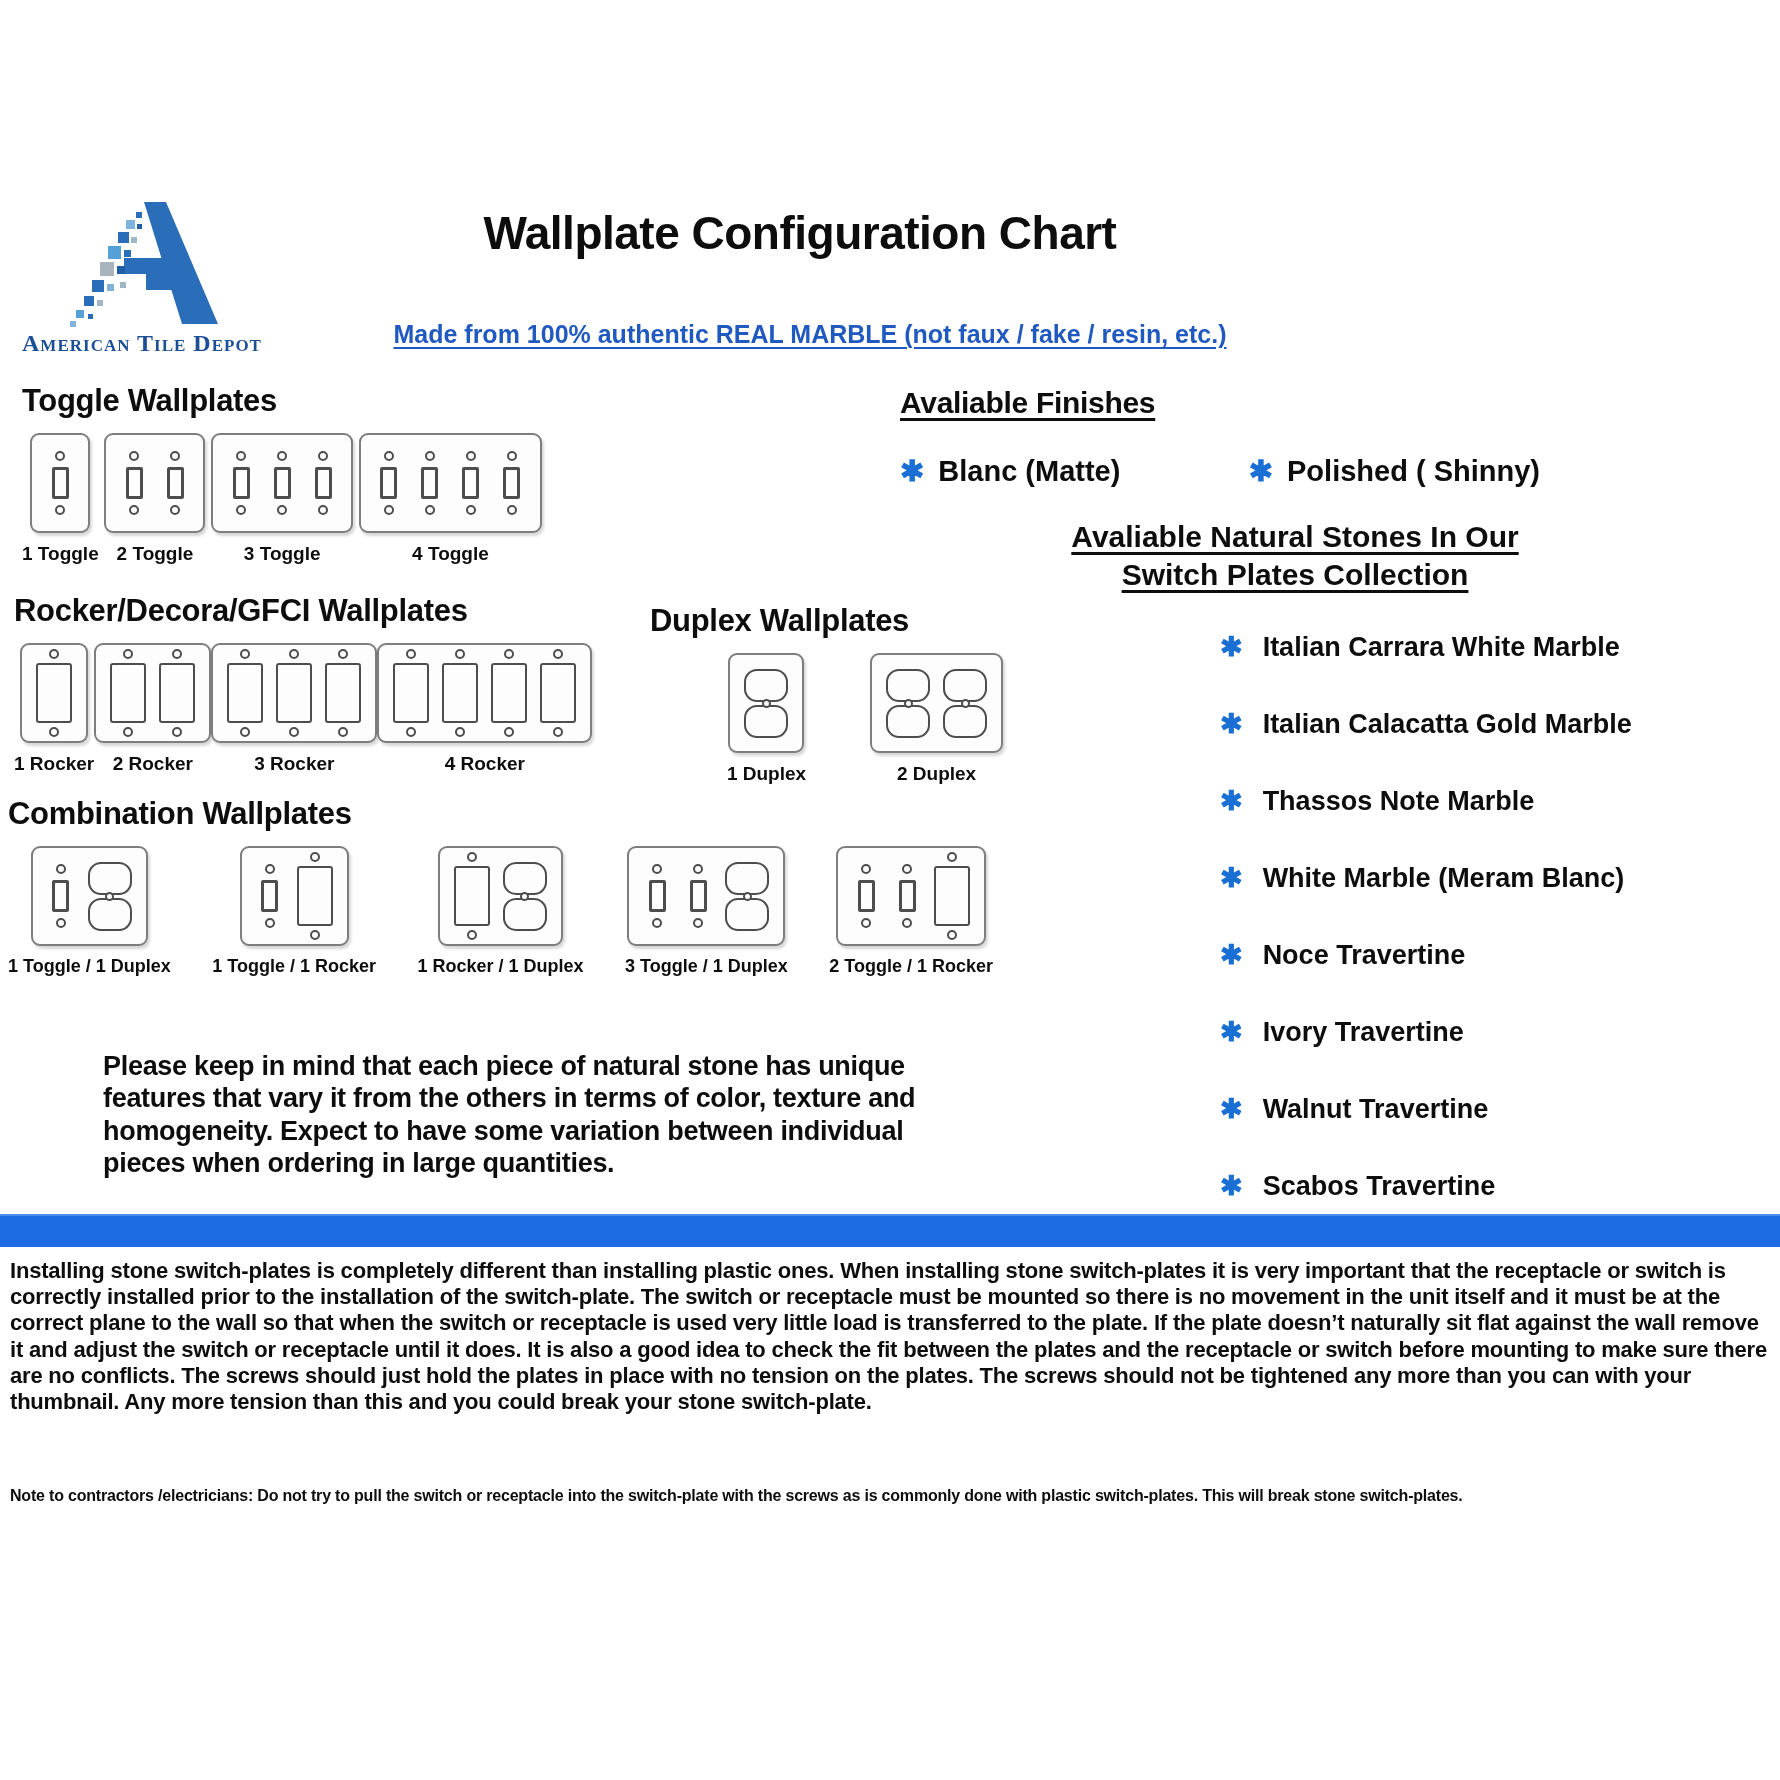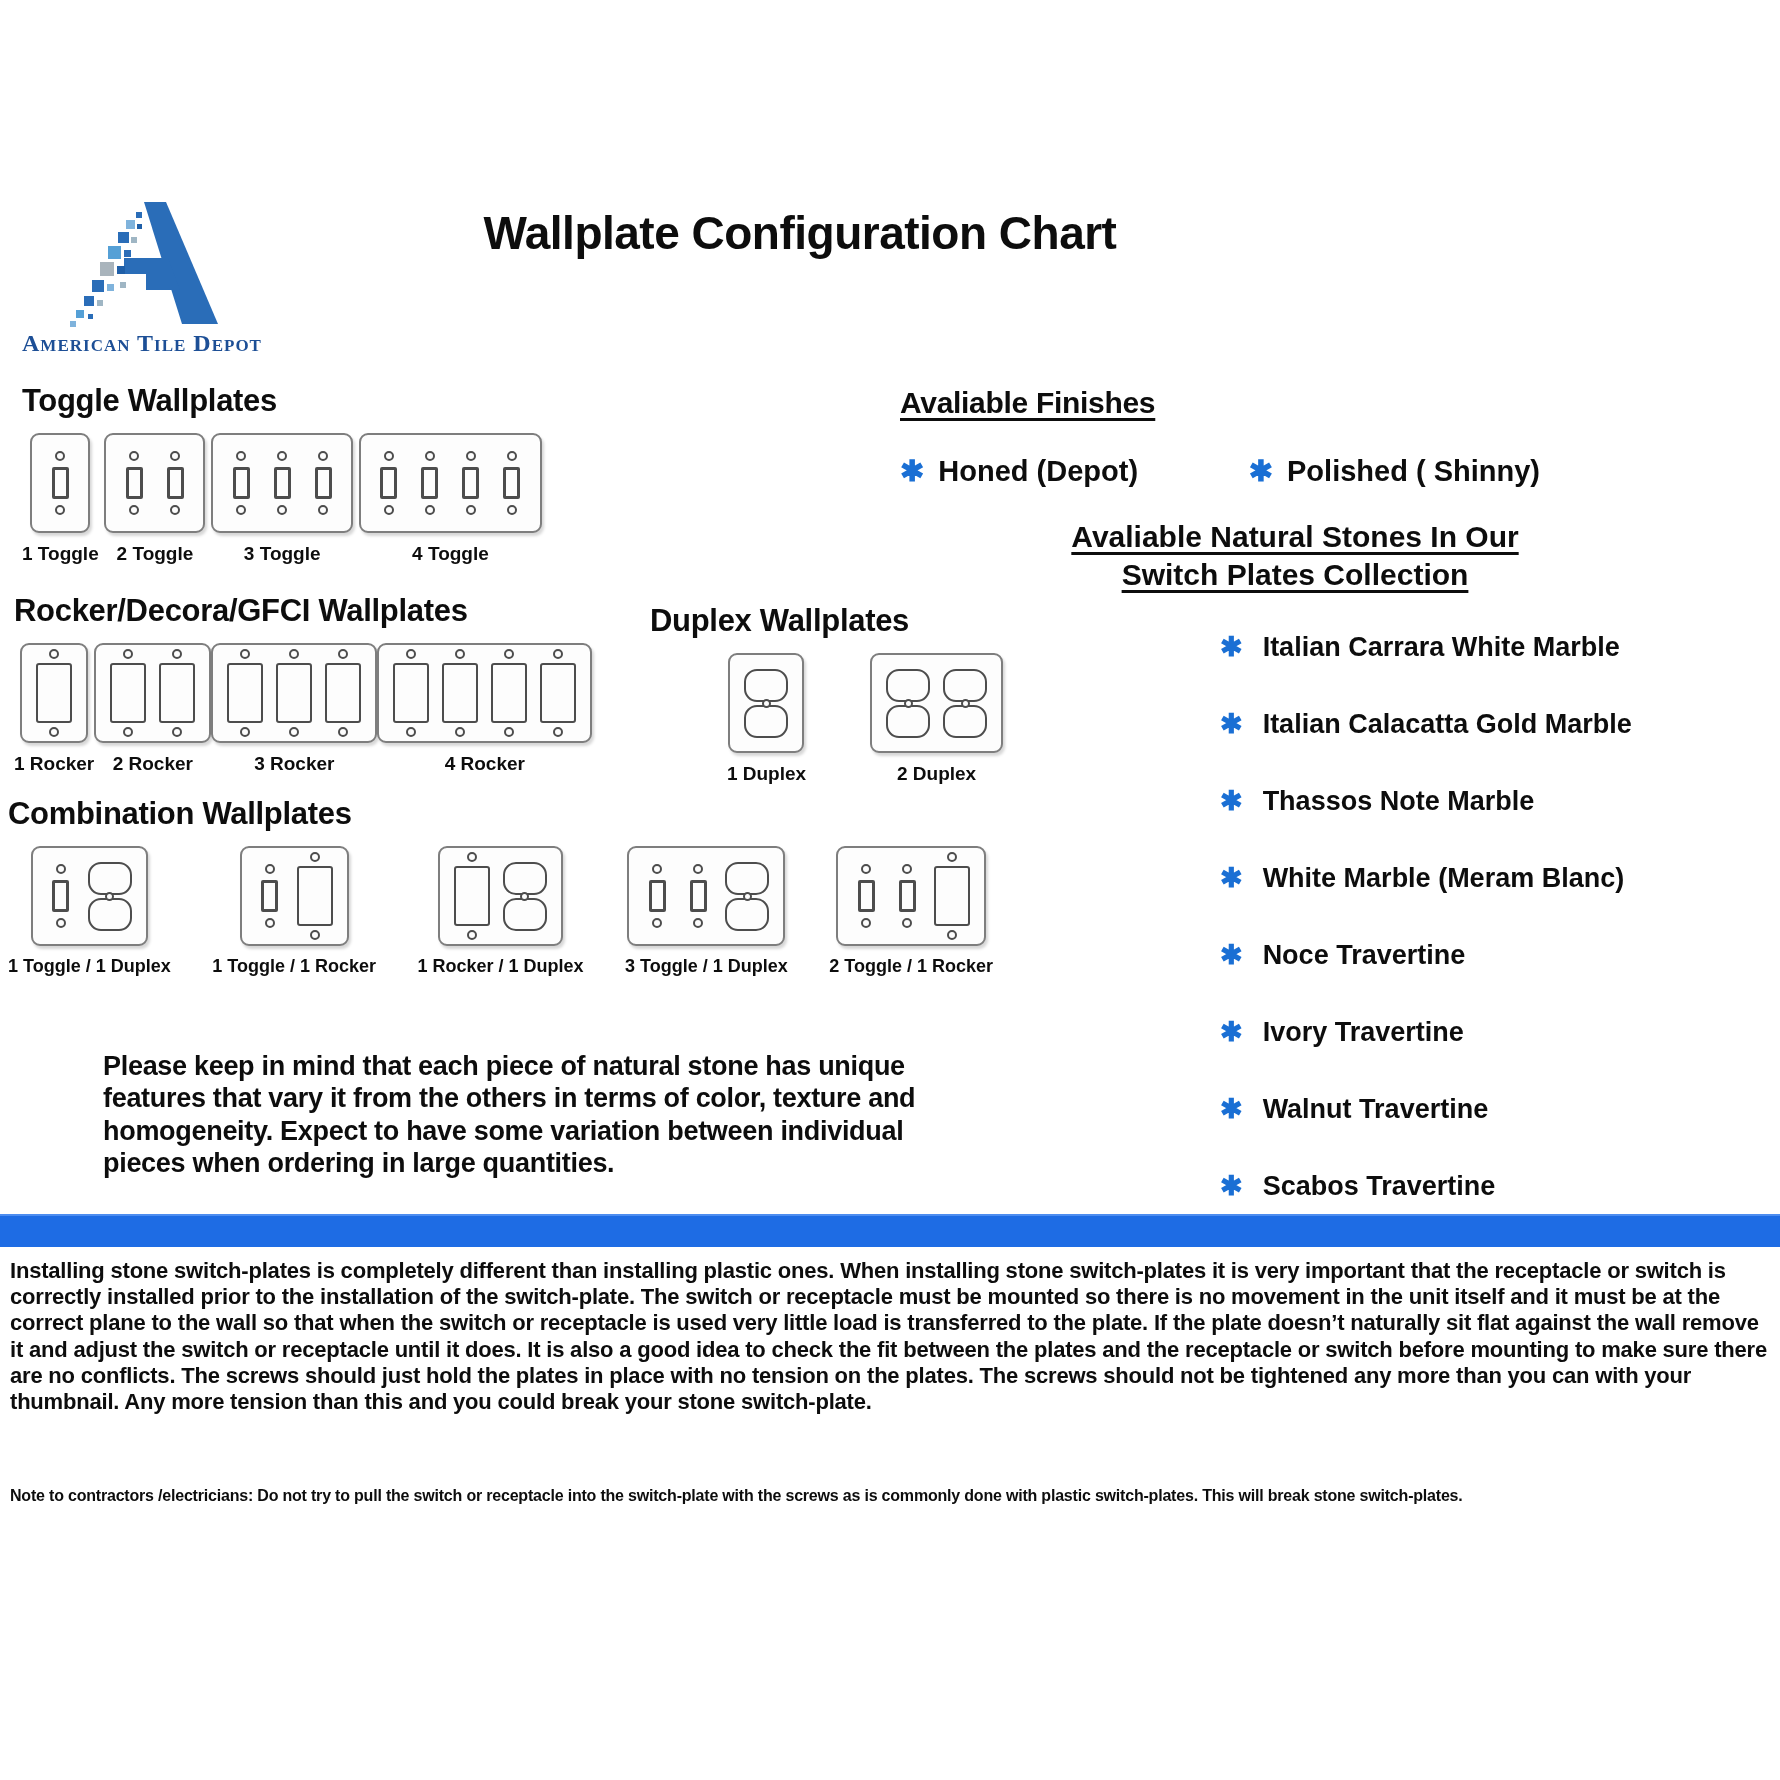--- a/index.html
+++ b/index.html
@@ -112,20 +112,21 @@
         <rect x="35" y="100" width="6" height="6" fill="#9fb6c4"></rect>
         <rect x="14" y="110" width="8" height="8" fill="#55a0d6"></rect>
         <rect x="26" y="114" width="5" height="5" fill="#2a6db8"></rect>
         <rect x="8" y="121" width="6" height="6" fill="#7fb3dc"></rect>
       </g>
     </svg>
     <div class="brand-text">American Tile Depot</div>
   </div>
 
   <div id="page-title" class="abs">Wallplate Configuration Chart</div>
+  <div id="page-subtitle" class="abs">Made from 100% authentic REAL MARBLE (not faux / fake / resin, etc.)</div>
 
   <div id="toggle-sec" class="abs">
     <div class="sec-title">Toggle Wallplates</div>
     <div class="plates-row">
         <div class="plate-cell">
           <div class="plate">
             <div class="pcol pcol-toggle">
               <div class="screw"></div>
               <div class="toggle-slot"></div>
               <div class="screw"></div>
@@ -390,21 +391,21 @@
             </div>
           </div>
           <div class="plate-label small">2 Toggle / 1 Rocker</div>
         </div>
       </div>
   </div>
 
   <div id="finishes" class="abs">
     <div class="sec-title underlined" style="font-size:30px;">Avaliable Finishes</div>
     <div class="finish-row">
-        <span class="finish-item"><span class="bullet">✱</span><span>Honed (Depot)</span></span>
+        <span class="finish-item"><span class="bullet">✱</span><span>Blanc (Matte)</span></span>
         <span class="finish-item"><span class="bullet">✱</span><span>Polished ( Shinny)</span></span>
       </div>
   </div>
 
   <div id="stones" class="abs">
     <div id="stones-title">
       <span class="underlined">Avaliable Natural Stones In Our</span><br>
       <span class="underlined">Switch Plates Collection</span>
     </div>
     <ul id="stones-list">

